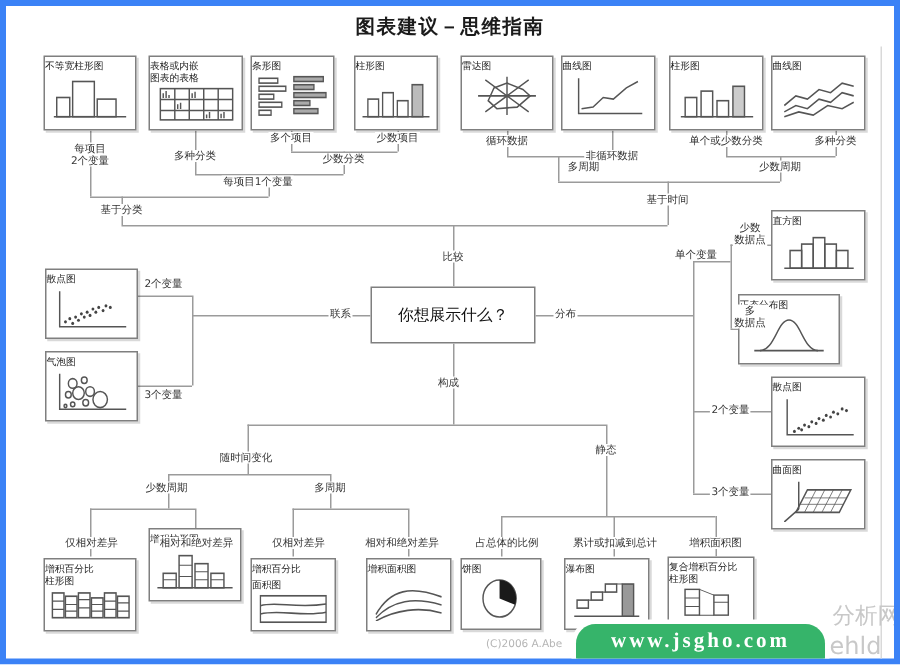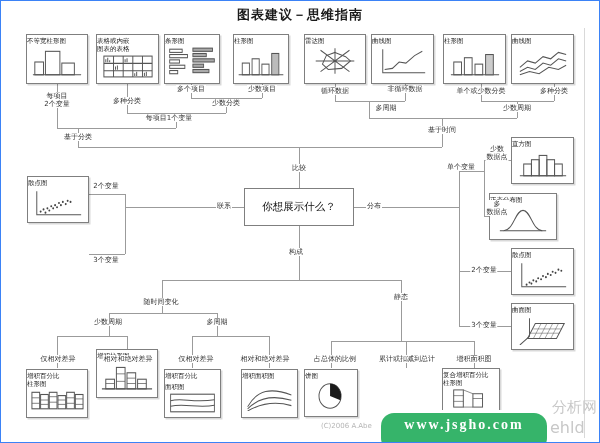--- a/index.html
+++ b/index.html
@@ -1,16 +1,16 @@
 <!DOCTYPE html>
 <html><head>
 <meta charset="utf-8">
 <style>
   html,body{margin:0;padding:0;background:#fff;}
-  .canvas{position:relative;width:600px;height:443px;background:#fff;border:1px solid #3b82f6;
+  .canvas{position:relative;width:600px;height:443px;background:#fff;border:4px solid #3b82f6;
           box-sizing:border-box;overflow:hidden;font-family:"DejaVu Sans",sans-serif;}
   .title{position:absolute;left:0;right:0;top:5px;text-align:center;font-size:13px;
          font-weight:600;color:#1b1b1b;letter-spacing:1px;z-index:3;}
   .hl{position:absolute;height:1px;background:#9b9b9b;z-index:1;}
   .vl{position:absolute;width:1px;background:#9b9b9b;z-index:1;}
   .frame{background:#d9d9d9;}
   .cb{position:absolute;background:#fff;border:1px solid #7f7f7f;box-sizing:border-box;
       box-shadow:1.5px 1.5px 0 rgba(0,0,0,0.15);text-align:left;z-index:2;}
   .cb .lab{display:block;font-size:6.5px;line-height:8px;color:#222;margin-top:2px;white-space:nowrap;}
   .cb svg{display:block;margin:1px auto 0;stroke:#555;fill:none;stroke-width:1;}
@@ -101,21 +101,21 @@
     <span>每项目</span>
       <span>2个变量</span>
   </span>
   <span class="el" style="left:126px;top:96px">多种分类</span>
   <span class="el" style="left:190px;top:84px">多个项目</span>
   <span class="el" style="left:261px;top:84px">少数项目</span>
   <span class="el" style="left:225px;top:98px">少数分类</span>
   <span class="el" style="left:168px;top:113px">每项目1个变量</span>
   <span class="el" style="left:77px;top:132px">基于分类</span>
   <span class="el" style="left:334px;top:86px">循环数据</span>
-  <span class="el" style="left:404px;top:84px">非循环数据</span>
+  <span class="el" style="left:404px;top:96px">非循环数据</span>
   <span class="el" style="left:480px;top:86px">单个或少数分类</span>
   <span class="el" style="left:553px;top:86px">多种分类</span>
   <span class="el" style="left:385px;top:103px">多周期</span>
   <span class="el" style="left:516px;top:103px">少数周期</span>
   <span class="el" style="left:441px;top:125px">基于时间</span>
   <span class="el" style="left:105px;top:181px">2个变量</span>
   <span class="el" style="left:105px;top:255px">3个变量</span>
   <span class="el" style="left:460px;top:162px">单个变量</span>
   <span class="el" style="left:496px;top:144px">
     <span>少数</span>
@@ -231,20 +231,35 @@
           <circle cx="27" cy="18" r="1"></circle>
           <circle cx="29" cy="14" r="1"></circle>
           <circle cx="31" cy="16" r="1"></circle>
           <circle cx="33" cy="13" r="1"></circle>
           <circle cx="36" cy="15" r="1"></circle>
           <circle cx="38" cy="12" r="1"></circle>
           <circle cx="41" cy="13" r="1"></circle>
         </g>
     </svg>
   </div>
+  <div class="cb" style="left:26px;top:230px;width:62px;height:47px">
+    <span class="lab">气泡图</span>
+    <svg width="54" height="30" viewBox="0 0 56 28" preserveAspectRatio="none">
+      <path d="M6 3 V25 H52"></path>
+      <circle cx="15" cy="9" r="3"></circle>
+        <circle cx="23" cy="7" r="2"></circle>
+        <circle cx="12" cy="16" r="2"></circle>
+        <circle cx="19" cy="15" r="4"></circle>
+        <circle cx="27" cy="14" r="3"></circle>
+        <circle cx="15" cy="22" r="1.5"></circle>
+        <circle cx="24" cy="21" r="2"></circle>
+        <circle cx="34" cy="19" r="5"></circle>
+        <circle cx="10" cy="23" r="1"></circle>
+    </svg>
+  </div>
 
   <div class="cb" style="left:510px;top:136px;width:63px;height:47px">
     <span class="lab">直方图</span>
     <svg width="54" height="30" viewBox="0 0 56 28" preserveAspectRatio="none">
       <path d="M4 25 H52"></path>
         <rect x="8" y="14" width="8" height="11"></rect>
         <rect x="16" y="10" width="8" height="15"></rect>
         <rect x="24" y="6" width="8" height="19"></rect>
         <rect x="32" y="10" width="8" height="15"></rect>
         <rect x="40" y="14" width="8" height="11"></rect>
@@ -331,20 +346,31 @@
     </svg>
   </div>
 
   <div class="cb" style="left:303px;top:368px;width:54px;height:48px">
     <span class="lab">饼图</span>
     <svg width="48" height="30" viewBox="0 0 50 28" preserveAspectRatio="none">
       <circle cx="24" cy="14" r="11.5"></circle>
       <path d="M24 14 L24 2.5 A11.5 11.5 0 0 1 34.8 17.9 Z" fill="#1a1a1a" stroke="none"></path>
     </svg>
   </div>
+  <div class="cb" style="left:372px;top:368px;width:57px;height:48px">
+    <span class="lab">瀑布图</span>
+    <svg width="49" height="30" viewBox="0 0 52 28" preserveAspectRatio="none">
+      <path d="M3 25 H49"></path>
+      <rect x="5" y="15" width="8" height="5"></rect>
+        <rect x="15" y="10" width="8" height="5"></rect>
+        <rect x="25" y="5" width="8" height="5"></rect>
+        <rect x="37" y="5" width="8" height="20" fill="#999"></rect>
+      <path d="M13 15 H15 M23 10 H25 M33 5 H37" stroke-width="0.7"></path>
+    </svg>
+  </div>
   <div class="cb" style="left:441px;top:367px;width:58px;height:48px">
     <span class="lab">复合增积百分比</span>
     <span class="lab" style="margin-top:0">柱形图</span>
     <svg width="50" height="21" viewBox="0 0 52 22" preserveAspectRatio="none">
       <rect x="8" y="2" width="10" height="18"></rect>
         <path d="M8 8 H18 M8 14 H18" stroke-width="0.7"></path>
       <rect x="28" y="6" width="10" height="14"></rect>
         <path d="M28 11 H38" stroke-width="0.7"></path>
       <path d="M18 2 L28 6 M18 20 L28 20" stroke-width="0.7"></path>
     </svg>

